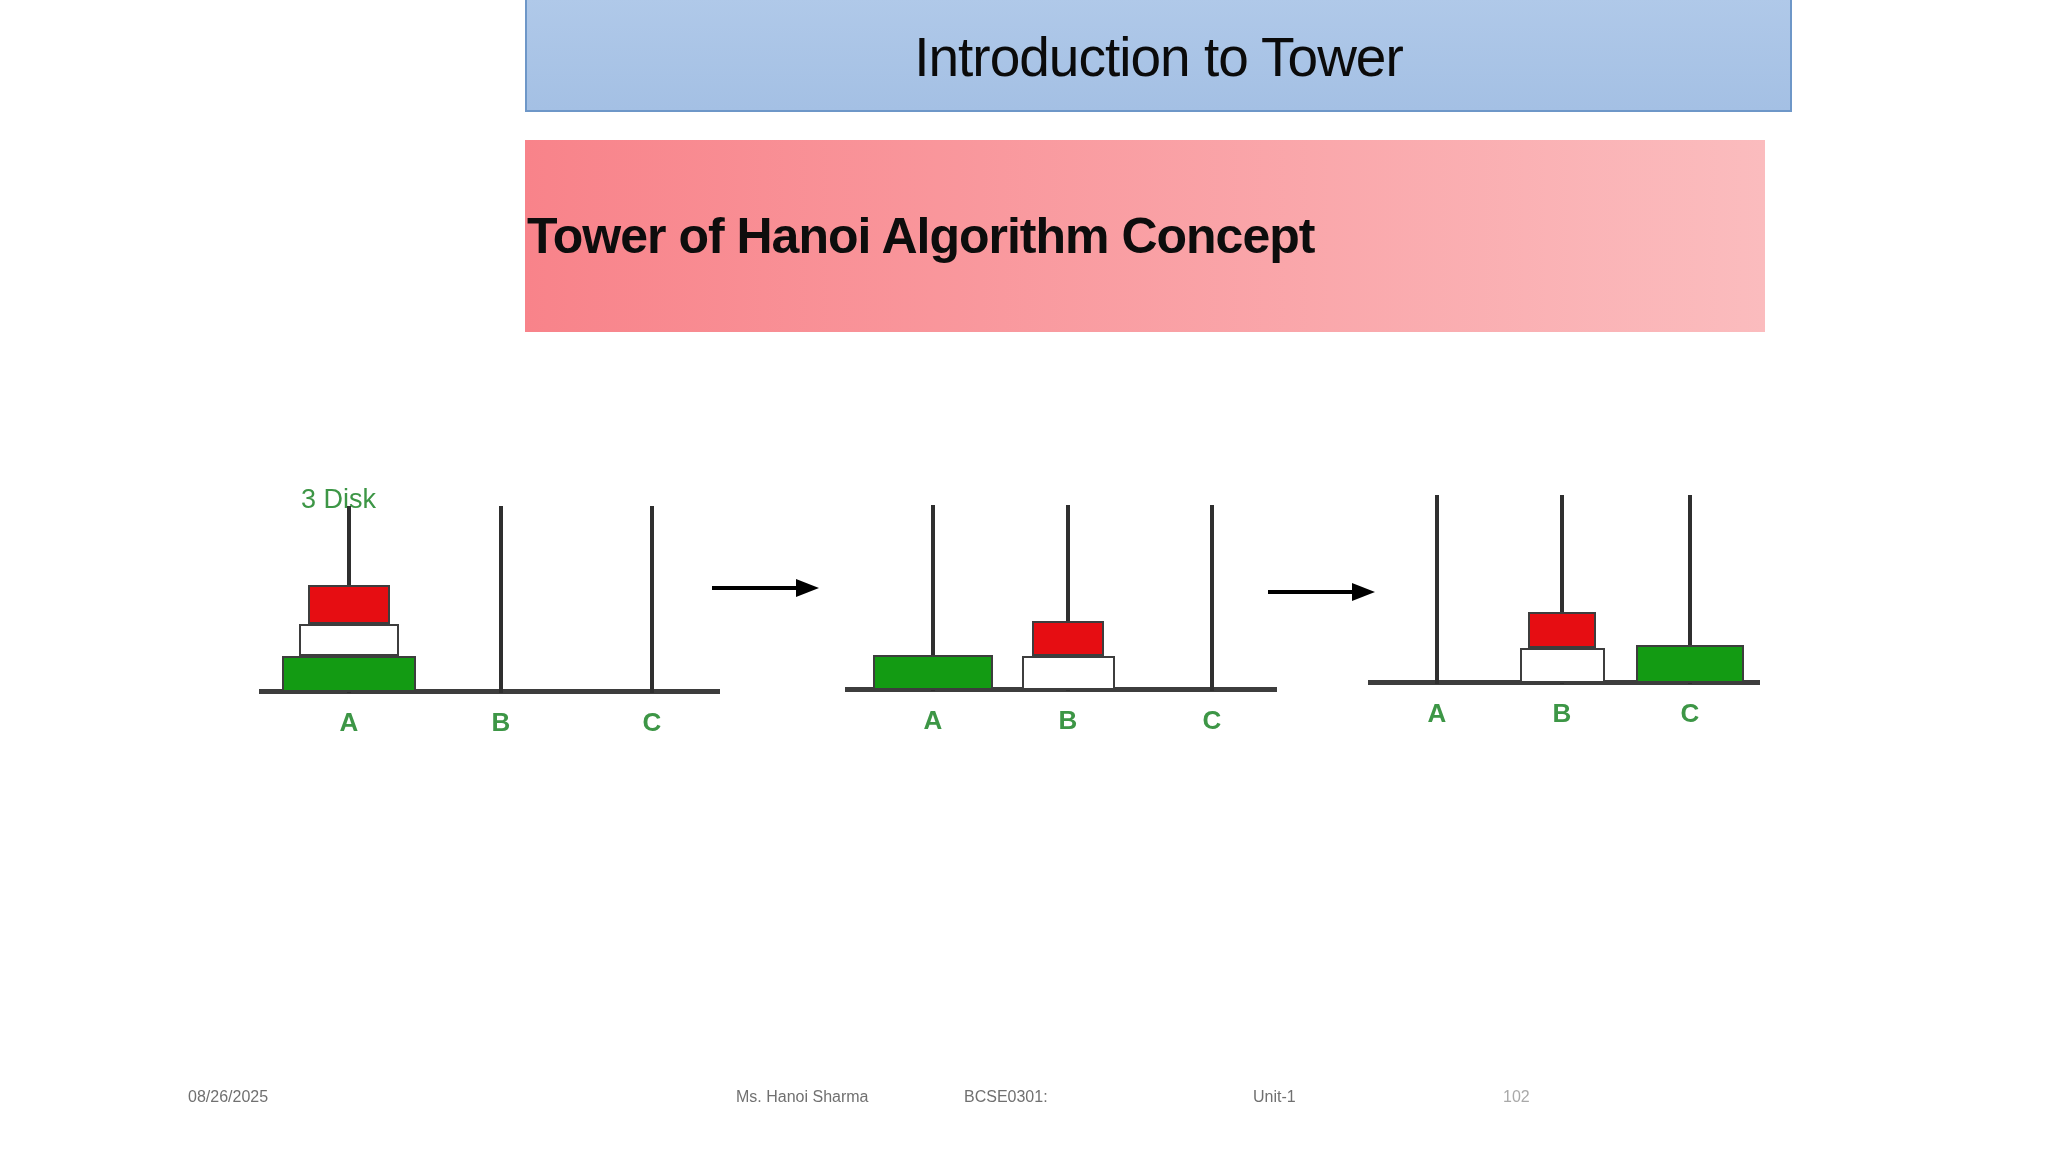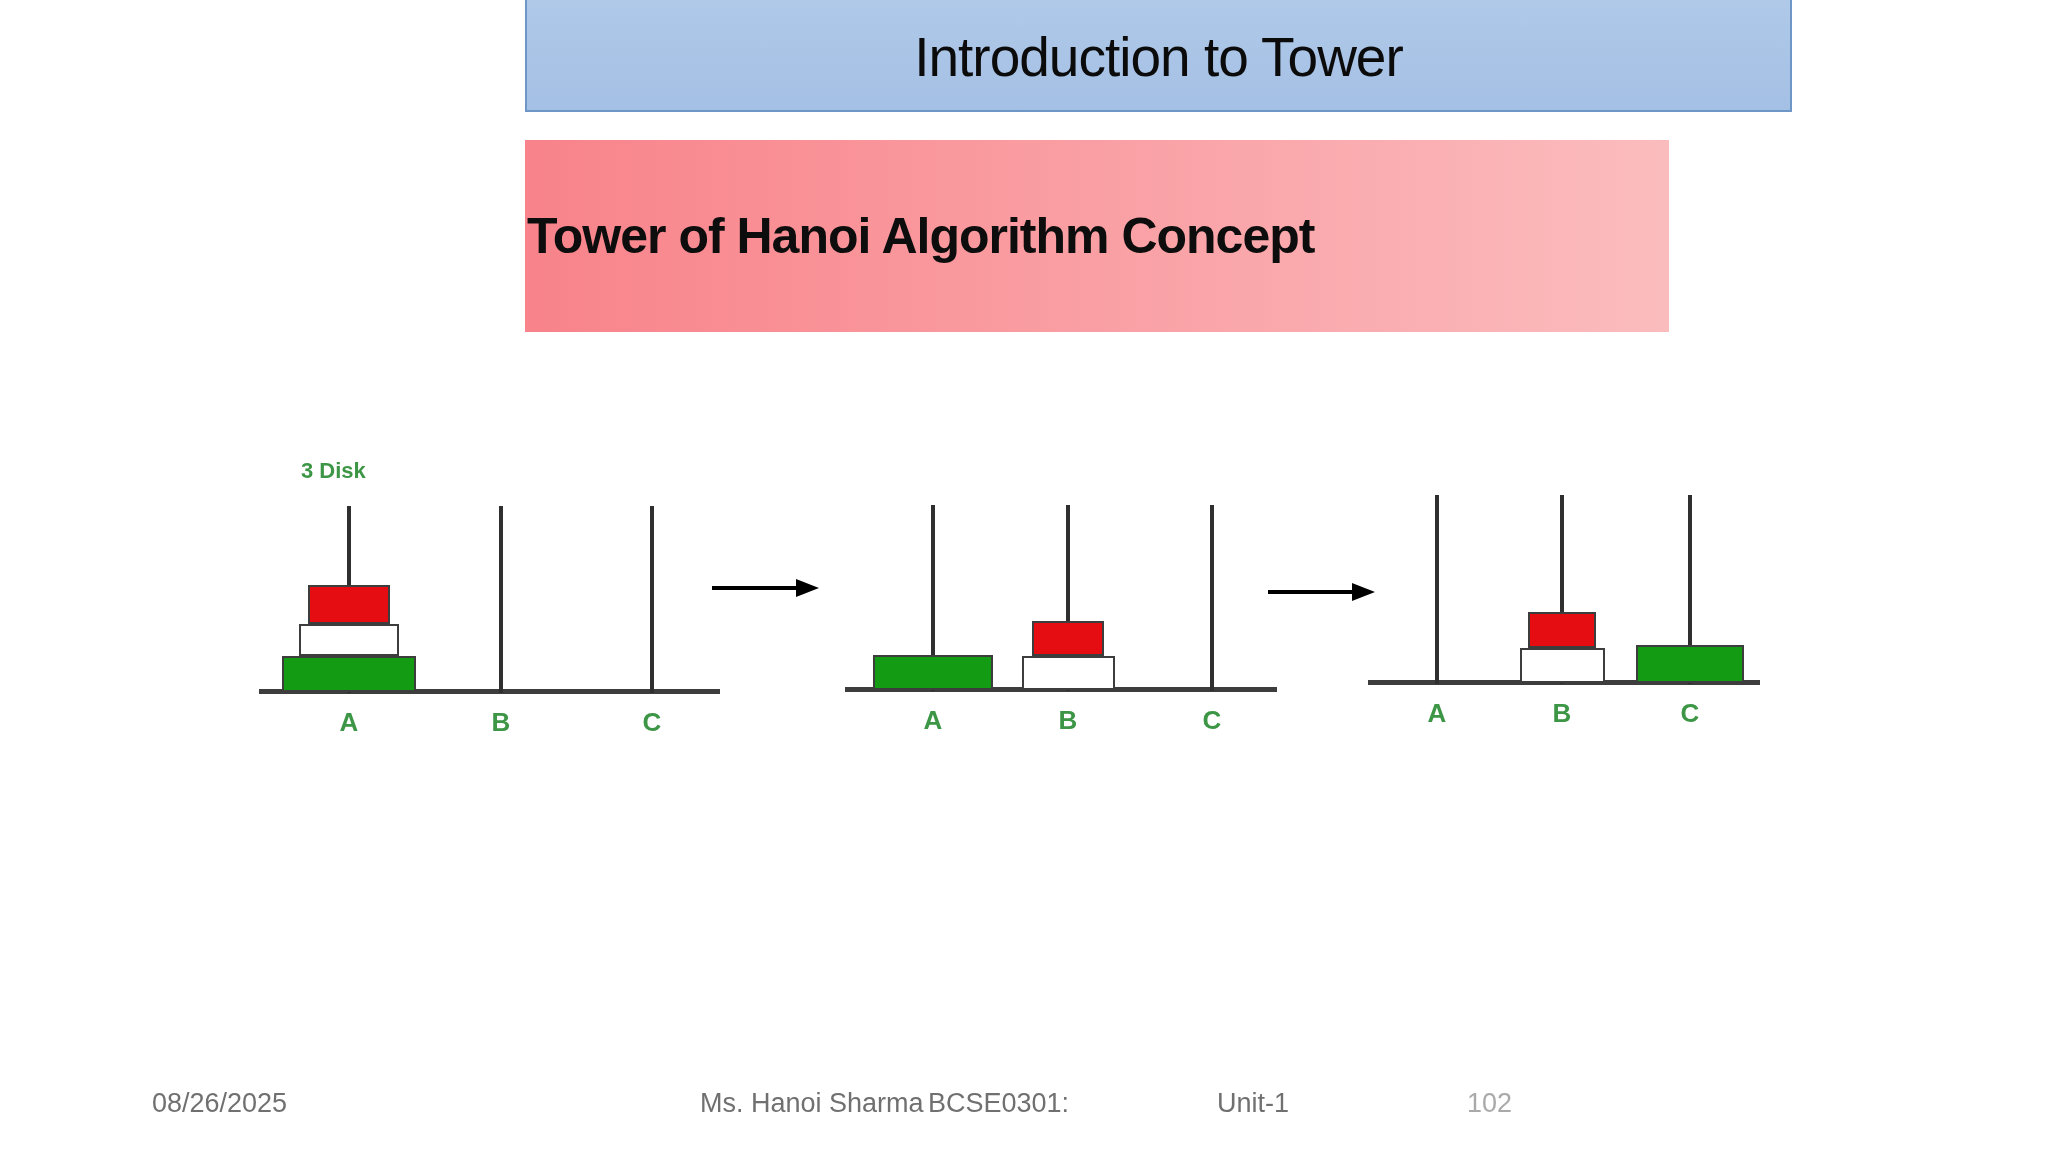--- a/index.html
+++ b/index.html
@@ -11,37 +11,37 @@
   .title-bar{
     position:absolute;left:525px;top:-4px;width:1267px;height:116px;
     background:linear-gradient(180deg,var(--title-bar-fill-top,#b0c9e9),var(--title-bar-fill-bottom,#a4c0e4));
     border:2px solid var(--title-bar-border,#6e97c8);
     box-sizing:border-box;
     display:flex;align-items:center;justify-content:center;
   }
   .title-bar span{font-size:55px;letter-spacing:-1px;color:#0b0b0b;padding-top:6px;}
   
   .subtitle-box{
-    position:absolute;left:525px;top:140px;width:1144px;height:192px;
+    position:absolute;left:525px;top:140px;width:1240px;height:192px;
     background:linear-gradient(90deg,var(--subtitle-fill-left,#f8838a),var(--subtitle-fill-right,#fbbcbe));
     display:flex;align-items:center;
   }
   .subtitle-box span{font-size:50px;font-weight:600;letter-spacing:-1px;color:#0d0d0d;padding-left:2px;white-space:nowrap;}
   
   .fig-el{position:absolute;}
   .baseline{height:5px;background:var(--baseline-color,#3d3d3d);}
   .peg{width:4px;background:var(--peg-color,#2f2f2f);}
   .disk{border:2px solid var(--disk-border,#3d3d3d);box-sizing:border-box;}
   .peg-label{width:30px;text-align:center;font-size:26px;font-weight:bold;color:var(--diagram-label-green,#3d9646);}
-  .disk-count{position:absolute;left:301px;top:458px;font-size:22px;font-weight:bold;color:var(--diagram-label-green,#3d9646);}
+  .disk-count{position:absolute;left:301px;top:484px;font-size:27px;font-weight:normal;color:var(--diagram-label-green,#3d9646);}
   .arrow-line{height:4px;background:var(--arrow-color,#000);}
   .arrow-head{width:0;height:0;border-top:9px solid transparent;border-bottom:9px solid transparent;
     border-left:23px solid var(--arrow-color,#000);}
   
-  .footer-item{position:absolute;top:1088px;font-size:27px;color:var(--footer-text-color,#707070);white-space:nowrap;}
+  .footer-item{position:absolute;top:1088px;font-size:16px;color:var(--footer-text-color,#707070);white-space:nowrap;margin-left:36px;}
   .page-num{color:var(--page-number-color,#a9a9a9);text-align:center;}
 </style>
 </head>
 <body>
 
 <div class="slide">
 
   <div class="title-bar">
     <span>Introduction to Tower</span>
   </div>

